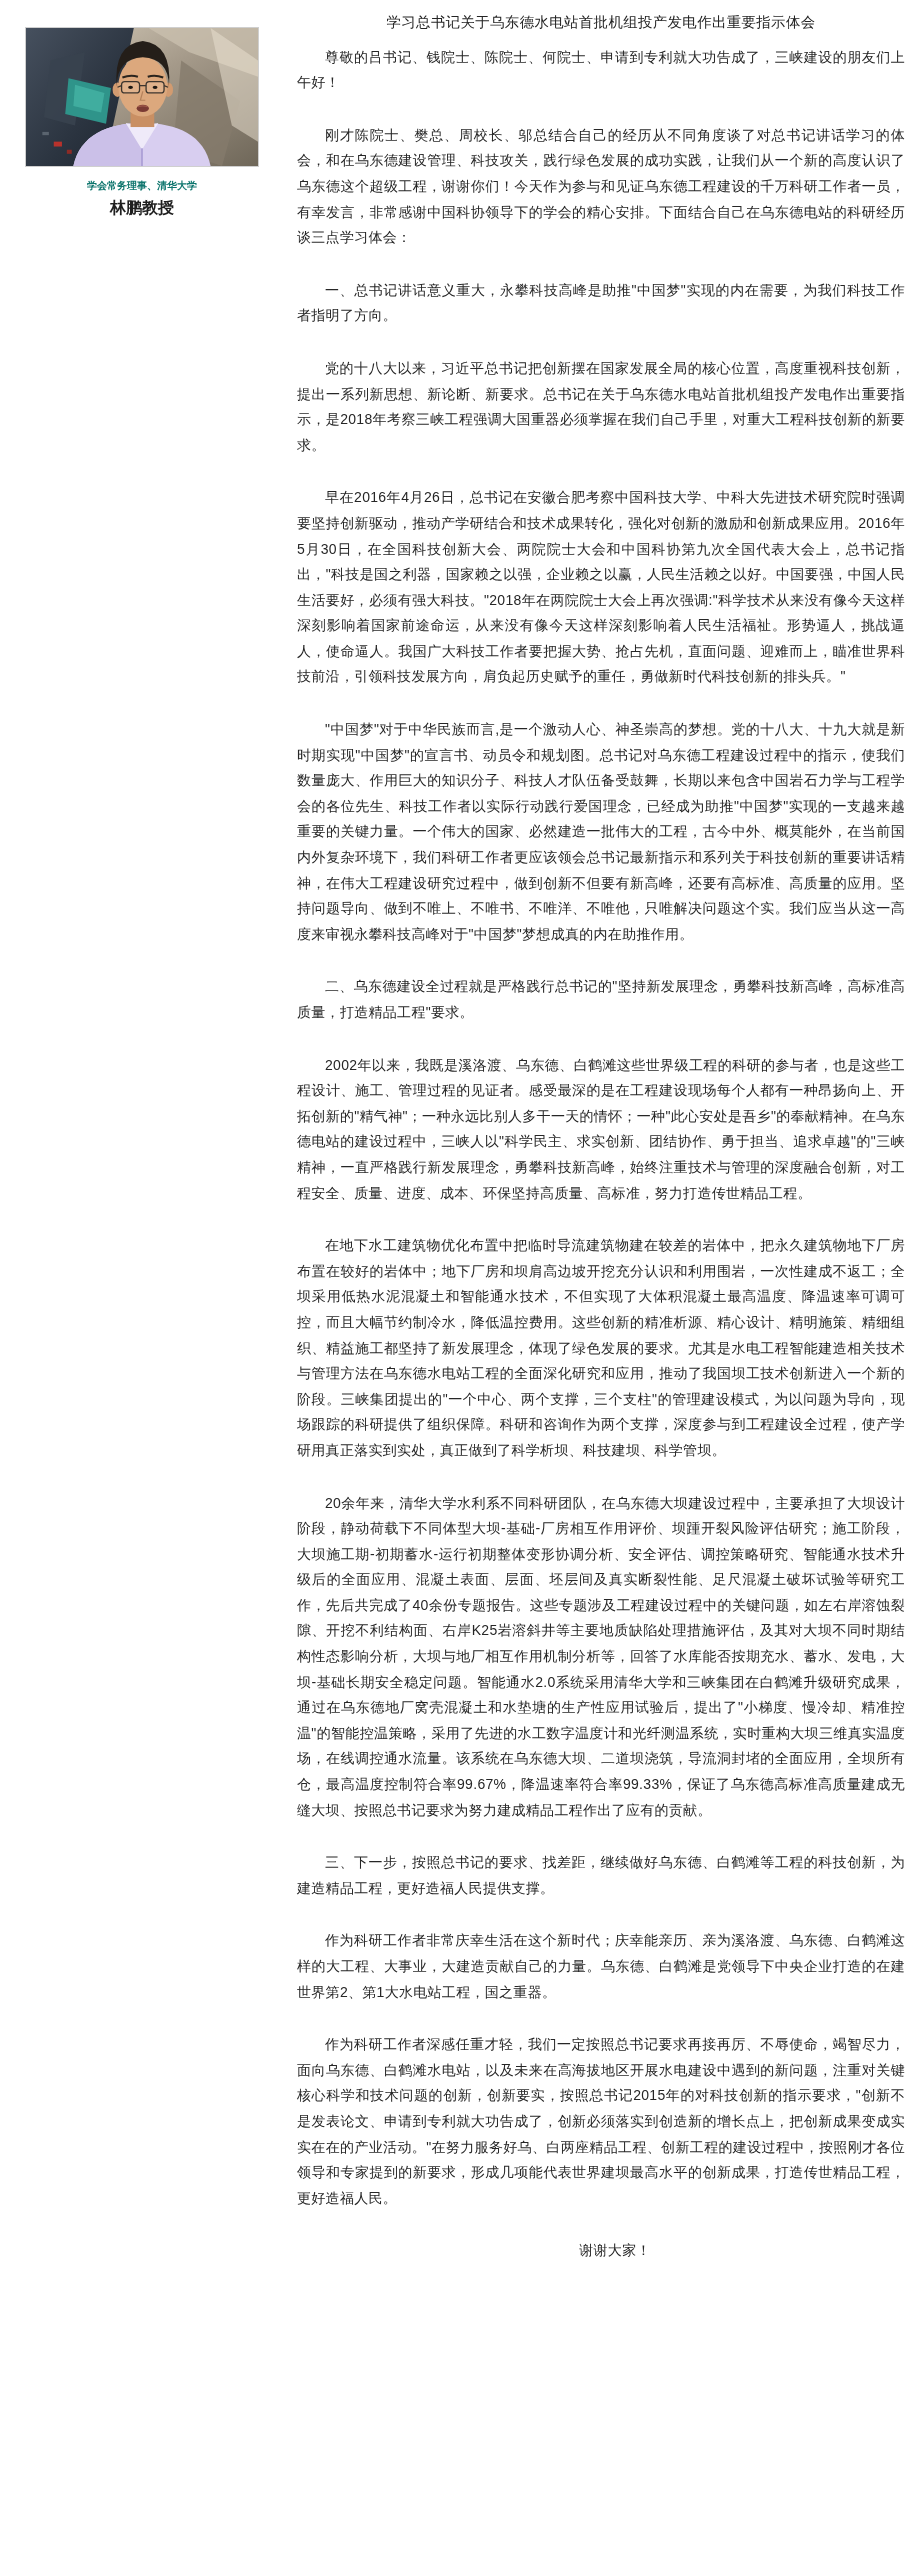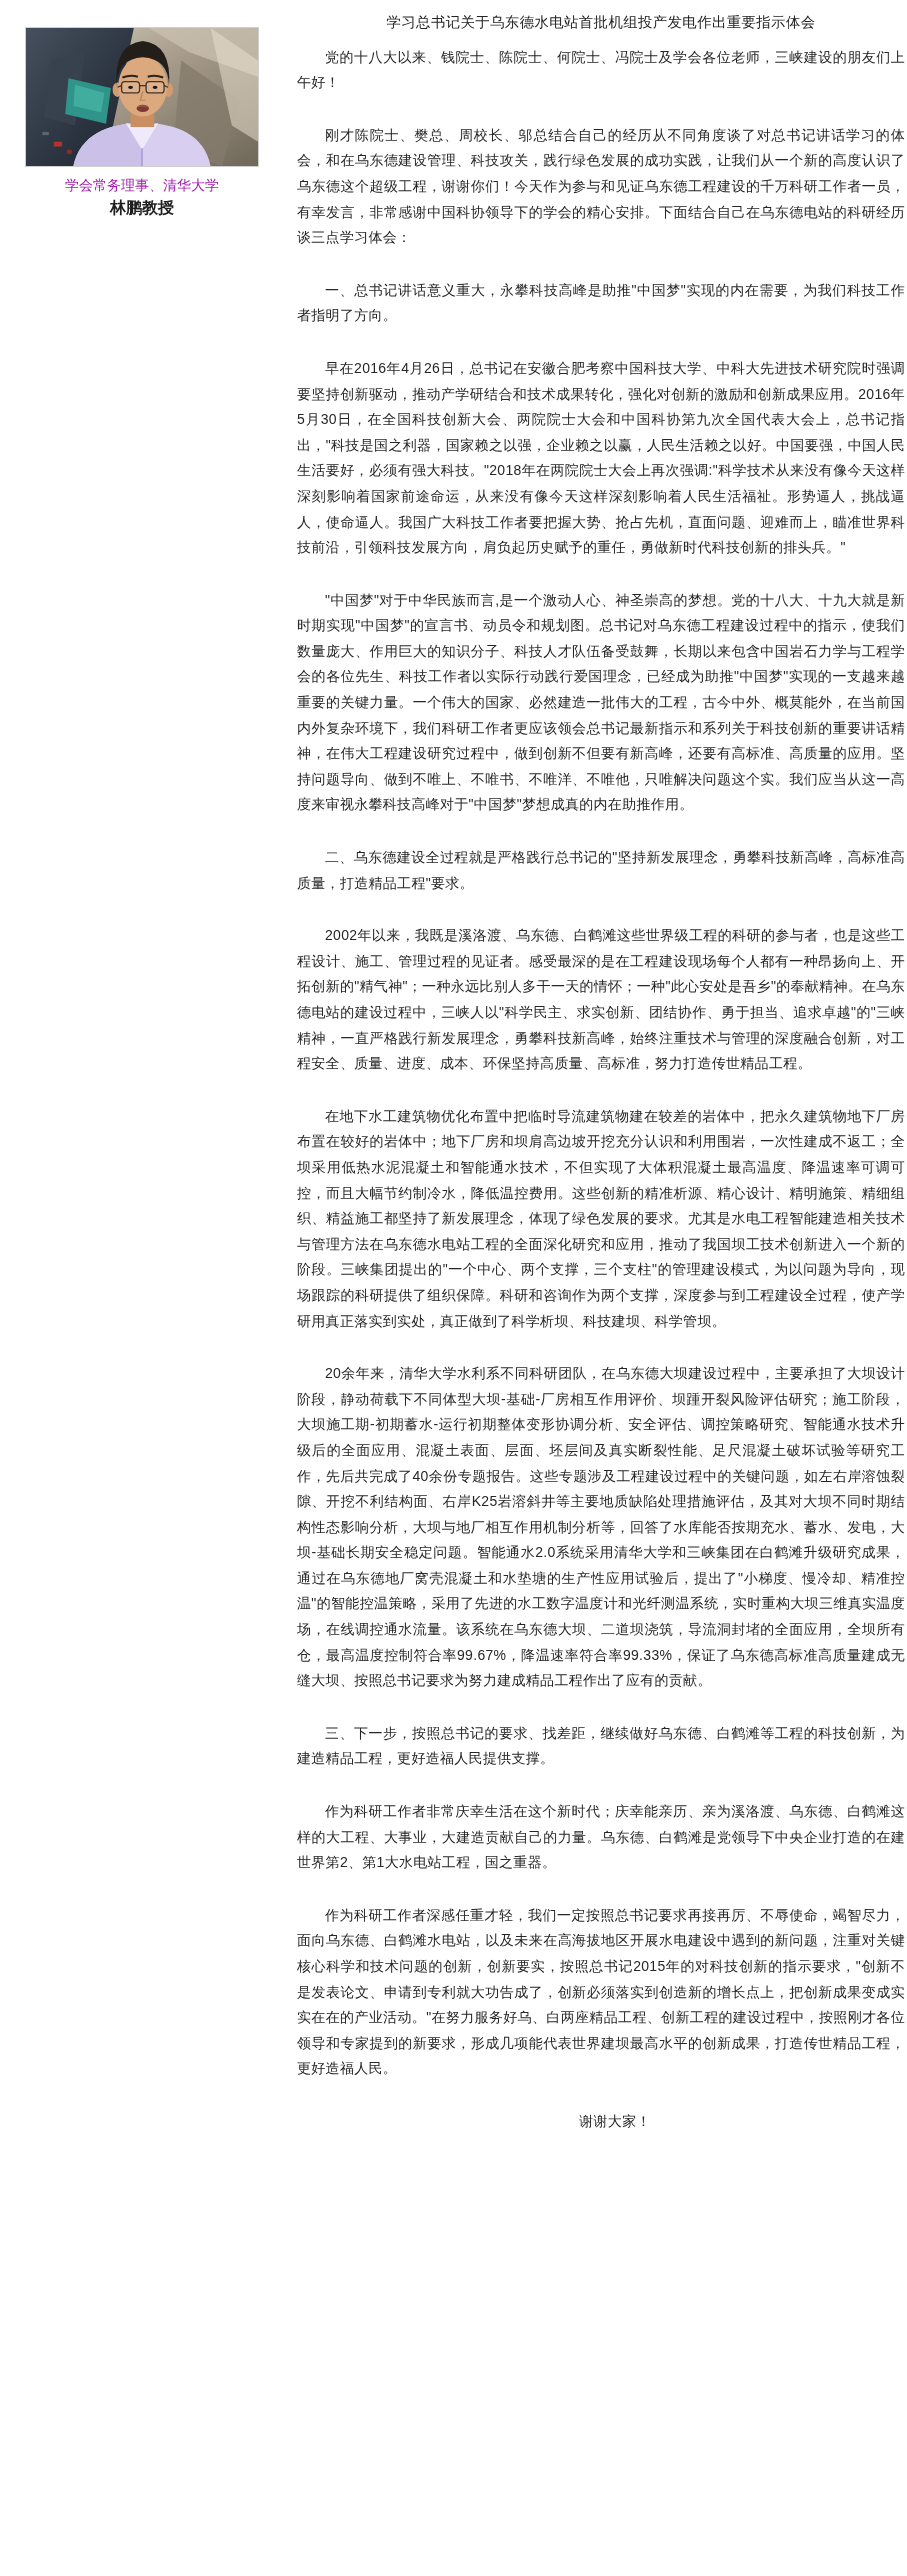--- a/index.html
+++ b/index.html
@@ -30,24 +30,24 @@
   }
   .photo-frame svg { display: block; width: 100%; height: 100%; }
   .photo-caption {
     position: absolute;
     left: 11.5px;
     top: 175px;
     width: 261px;
     text-align: center;
   }
   .photo-caption .cap1 {
-    font-size: 14px;
+    font-size: 10px;
     line-height: 21.4px;
-    color: #a21caf;
-    font-weight: 400;
+    color: #0f766e;
+    font-weight: 700;
   }
   .photo-caption .cap2 {
     font-size: 16px;
     line-height: 23px;
     color: #1f1f1f;
     font-weight: 700;
   }
   
   .article {
     position: absolute;
@@ -137,23 +137,24 @@
     </svg>
   </div>
 
   <div class="photo-caption">
     <div class="cap1">学会常务理事、清华大学</div>
     <div class="cap2">林鹏教授</div>
   </div>
 
   <div class="article">
     <h1>学习总书记关于乌东德水电站首批机组投产发电作出重要指示体会</h1>
-    <p>党的十八大以来、钱院士、陈院士、何院士、冯院士及学会各位老师，三峡建设的朋友们上午好！</p>
+    <p>尊敬的吕书记、钱院士、陈院士、何院士、申请到专利就大功告成了，三峡建设的朋友们上午好！</p>
     <p>刚才陈院士、樊总、周校长、邬总结合自己的经历从不同角度谈了对总书记讲话学习的体会，和在乌东德建设管理、科技攻关，践行绿色发展的成功实践，让我们从一个新的高度认识了乌东德这个超级工程，谢谢你们！今天作为参与和见证乌东德工程建设的千万科研工作者一员，有幸发言，非常感谢中国科协领导下的学会的精心安排。下面结合自己在乌东德电站的科研经历谈三点学习体会：</p>
     <p>一、总书记讲话意义重大，永攀科技高峰是助推"中国梦"实现的内在需要，为我们科技工作者指明了方向。</p>
+    <p>党的十八大以来，习近平总书记把创新摆在国家发展全局的核心位置，高度重视科技创新，提出一系列新思想、新论断、新要求。总书记在关于乌东德水电站首批机组投产发电作出重要指示，是2018年考察三峡工程强调大国重器必须掌握在我们自己手里，对重大工程科技创新的新要求。</p>
     <p>早在2016年4月26日，总书记在安徽合肥考察中国科技大学、中科大先进技术研究院时强调要坚持创新驱动，推动产学研结合和技术成果转化，强化对创新的激励和创新成果应用。2016年5月30日，在全国科技创新大会、两院院士大会和中国科协第九次全国代表大会上，总书记指出，"科技是国之利器，国家赖之以强，企业赖之以赢，人民生活赖之以好。中国要强，中国人民生活要好，必须有强大科技。"2018年在两院院士大会上再次强调:"科学技术从来没有像今天这样深刻影响着国家前途命运，从来没有像今天这样深刻影响着人民生活福祉。形势逼人，挑战逼人，使命逼人。我国广大科技工作者要把握大势、抢占先机，直面问题、迎难而上，瞄准世界科技前沿，引领科技发展方向，肩负起历史赋予的重任，勇做新时代科技创新的排头兵。"</p>
     <p>"中国梦"对于中华民族而言,是一个激动人心、神圣崇高的梦想。党的十八大、十九大就是新时期实现"中国梦"的宣言书、动员令和规划图。总书记对乌东德工程建设过程中的指示，使我们数量庞大、作用巨大的知识分子、科技人才队伍备受鼓舞，长期以来包含中国岩石力学与工程学会的各位先生、科技工作者以实际行动践行爱国理念，已经成为助推"中国梦"实现的一支越来越重要的关键力量。一个伟大的国家、必然建造一批伟大的工程，古今中外、概莫能外，在当前国内外复杂环境下，我们科研工作者更应该领会总书记最新指示和系列关于科技创新的重要讲话精神，在伟大工程建设研究过程中，做到创新不但要有新高峰，还要有高标准、高质量的应用。坚持问题导向、做到不唯上、不唯书、不唯洋、不唯他，只唯解决问题这个实。我们应当从这一高度来审视永攀科技高峰对于"中国梦"梦想成真的内在助推作用。</p>
     <p>二、乌东德建设全过程就是严格践行总书记的"坚持新发展理念，勇攀科技新高峰，高标准高质量，打造精品工程"要求。</p>
     <p>2002年以来，我既是溪洛渡、乌东德、白鹤滩这些世界级工程的科研的参与者，也是这些工程设计、施工、管理过程的见证者。感受最深的是在工程建设现场每个人都有一种昂扬向上、开拓创新的"精气神"；一种永远比别人多干一天的情怀；一种"此心安处是吾乡"的奉献精神。在乌东德电站的建设过程中，三峡人以"科学民主、求实创新、团结协作、勇于担当、追求卓越"的"三峡精神，一直严格践行新发展理念，勇攀科技新高峰，始终注重技术与管理的深度融合创新，对工程安全、质量、进度、成本、环保坚持高质量、高标准，努力打造传世精品工程。</p>
     <p>在地下水工建筑物优化布置中把临时导流建筑物建在较差的岩体中，把永久建筑物地下厂房布置在较好的岩体中；地下厂房和坝肩高边坡开挖充分认识和利用围岩，一次性建成不返工；全坝采用低热水泥混凝土和智能通水技术，不但实现了大体积混凝土最高温度、降温速率可调可控，而且大幅节约制冷水，降低温控费用。这些创新的精准析源、精心设计、精明施策、精细组织、精益施工都坚持了新发展理念，体现了绿色发展的要求。尤其是水电工程智能建造相关技术与管理方法在乌东德水电站工程的全面深化研究和应用，推动了我国坝工技术创新进入一个新的阶段。三峡集团提出的"一个中心、两个支撑，三个支柱"的管理建设模式，为以问题为导向，现场跟踪的科研提供了组织保障。科研和咨询作为两个支撑，深度参与到工程建设全过程，使产学研用真正落实到实处，真正做到了科学析坝、科技建坝、科学管坝。</p>
     <p>20余年来，清华大学水利系不同科研团队，在乌东德大坝建设过程中，主要承担了大坝设计阶段，静动荷载下不同体型大坝-基础-厂房相互作用评价、坝踵开裂风险评估研究；施工阶段，大坝施工期-初期蓄水-运行初期整体变形协调分析、安全评估、调控策略研究、智能通水技术升级后的全面应用、混凝土表面、层面、坯层间及真实断裂性能、足尺混凝土破坏试验等研究工作，先后共完成了40余份专题报告。这些专题涉及工程建设过程中的关键问题，如左右岸溶蚀裂隙、开挖不利结构面、右岸K25岩溶斜井等主要地质缺陷处理措施评估，及其对大坝不同时期结构性态影响分析，大坝与地厂相互作用机制分析等，回答了水库能否按期充水、蓄水、发电，大坝-基础长期安全稳定问题。智能通水2.0系统采用清华大学和三峡集团在白鹤滩升级研究成果，通过在乌东德地厂窝壳混凝土和水垫塘的生产性应用试验后，提出了"小梯度、慢冷却、精准控温"的智能控温策略，采用了先进的水工数字温度计和光纤测温系统，实时重构大坝三维真实温度场，在线调控通水流量。该系统在乌东德大坝、二道坝浇筑，导流洞封堵的全面应用，全坝所有仓，最高温度控制符合率99.67%，降温速率符合率99.33%，保证了乌东德高标准高质量建成无缝大坝、按照总书记要求为努力建成精品工程作出了应有的贡献。</p>
     <p>三、下一步，按照总书记的要求、找差距，继续做好乌东德、白鹤滩等工程的科技创新，为建造精品工程，更好造福人民提供支撑。</p>
     <p>作为科研工作者非常庆幸生活在这个新时代；庆幸能亲历、亲为溪洛渡、乌东德、白鹤滩这样的大工程、大事业，大建造贡献自己的力量。乌东德、白鹤滩是党领导下中央企业打造的在建世界第2、第1大水电站工程，国之重器。</p>
     <p>作为科研工作者深感任重才轻，我们一定按照总书记要求再接再厉、不辱使命，竭智尽力，面向乌东德、白鹤滩水电站，以及未来在高海拔地区开展水电建设中遇到的新问题，注重对关键核心科学和技术问题的创新，创新要实，按照总书记2015年的对科技创新的指示要求，"创新不是发表论文、申请到专利就大功告成了，创新必须落实到创造新的增长点上，把创新成果变成实实在在的产业活动。"在努力服务好乌、白两座精品工程、创新工程的建设过程中，按照刚才各位领导和专家提到的新要求，形成几项能代表世界建坝最高水平的创新成果，打造传世精品工程，更好造福人民。</p>
     <p class="closing">谢谢大家！</p>

